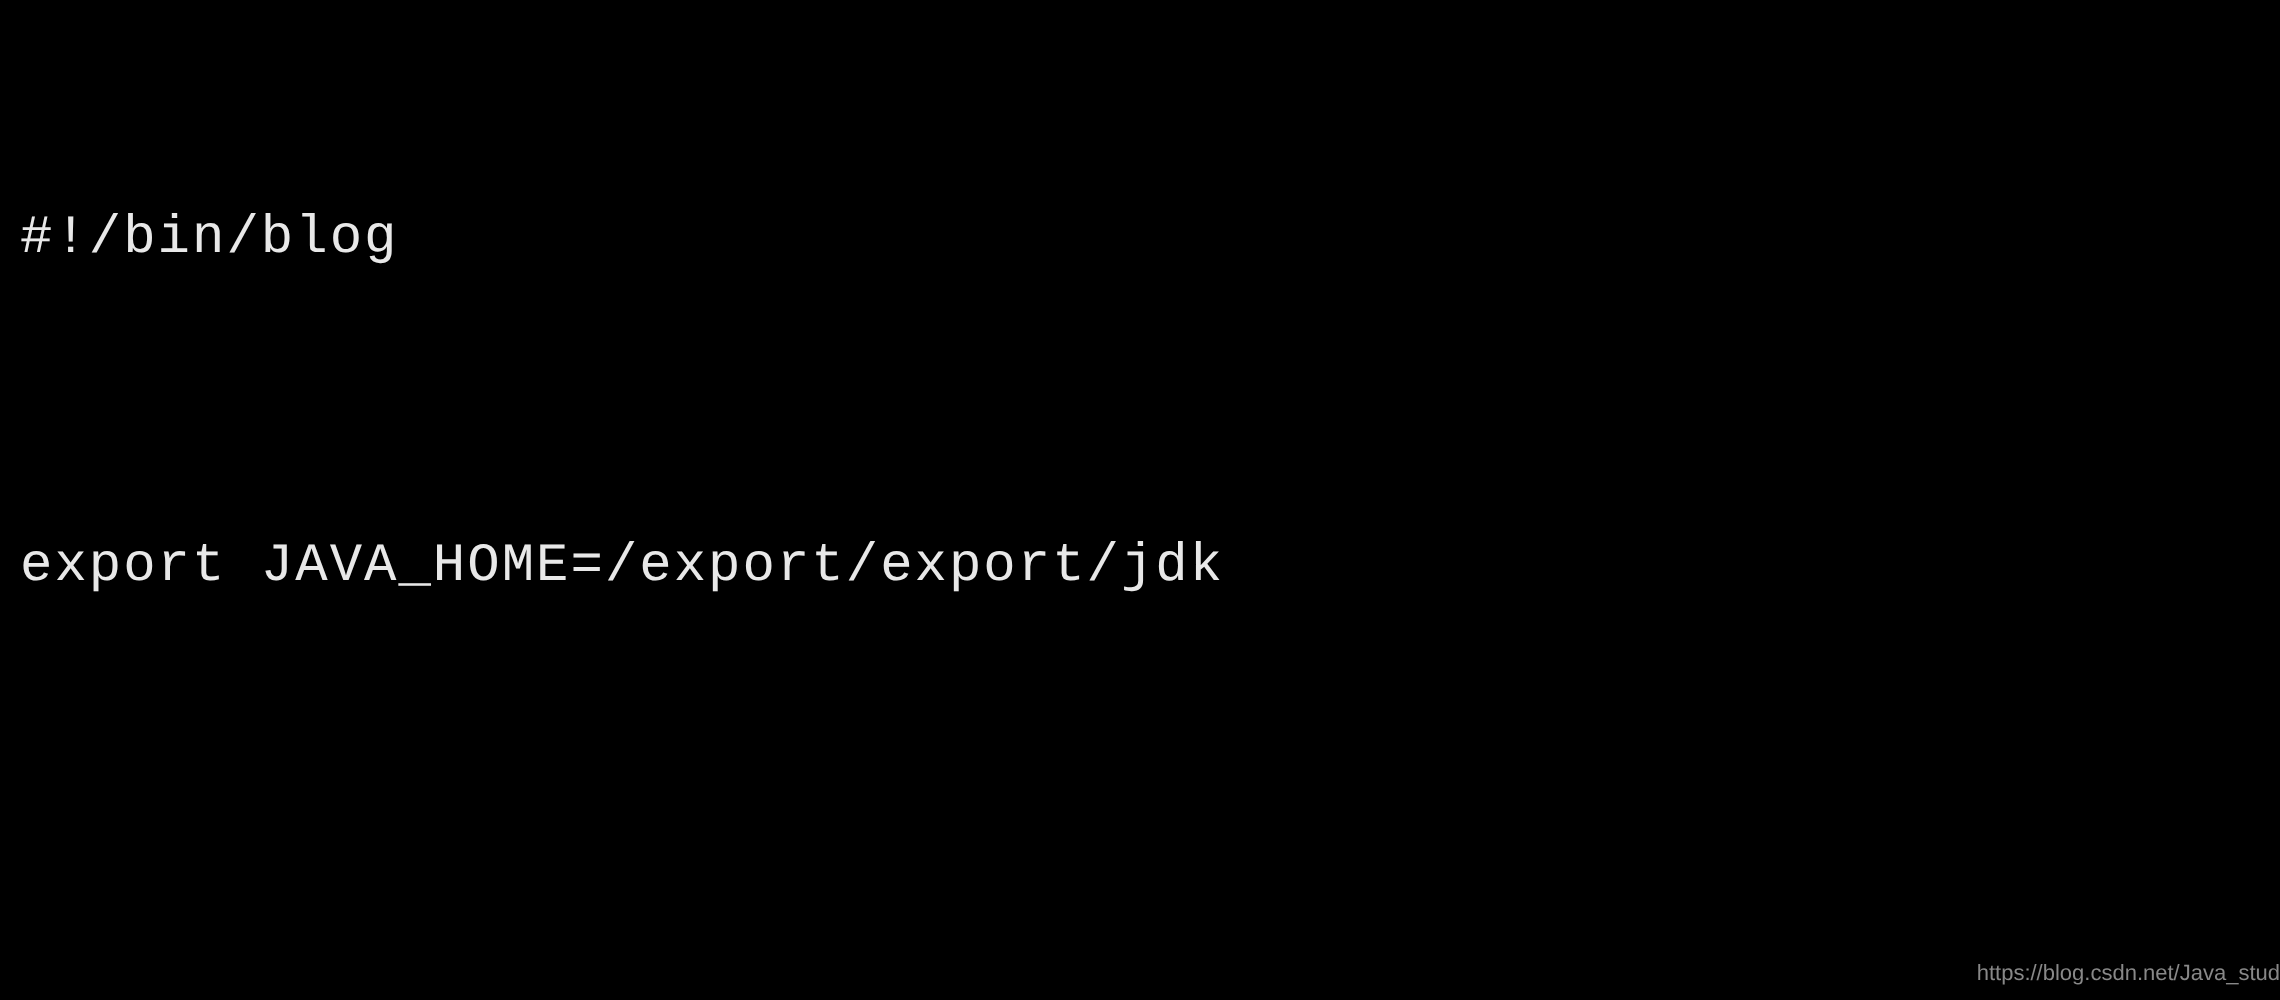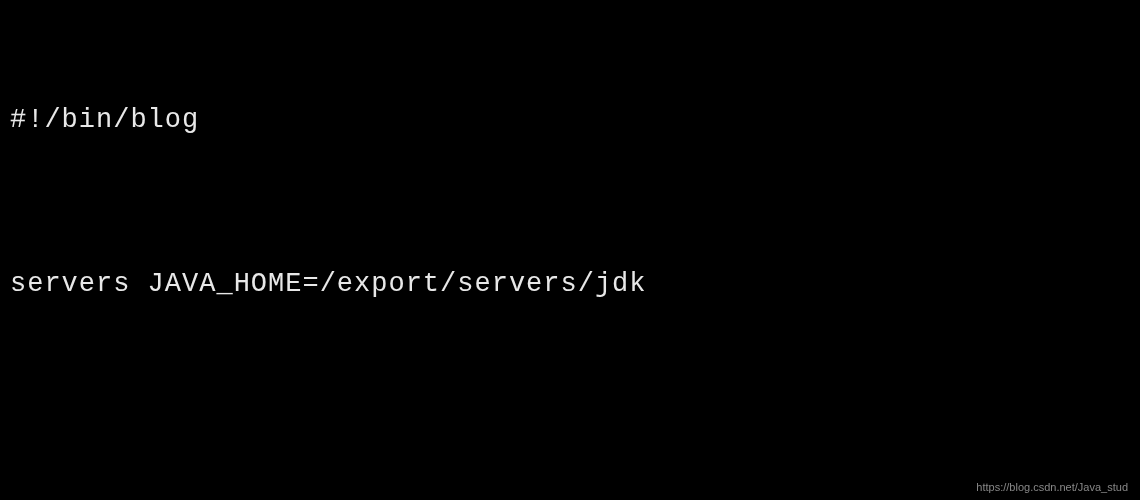--- a/index.html
+++ b/index.html
@@ -25,34 +25,34 @@
     }
     .line {
       display: block;
     }
     .empty-line {
       height: 1.52em;
     }
     .watermark {
       position: absolute;
       bottom: 4px;
-      right: 12px;
+      right: 0;
       font-size: 11px;
       color: #888888;
       font-family: Arial, sans-serif;
       letter-spacing: 0;
     }
   </style>
 </head>
 <body>
 
 <div class="terminal-content">
   <span class="line">#!/bin/blog</span>
   <span class="empty-line"></span>
-  <span class="line">servers JAVA_HOME=/export/servers/jdk</span>
+  <span class="line">export JAVA_HOME=/export/export/jdk</span>
   
   
   
   <span class="empty-line"></span>
   
   
   
 </div>
 
 <div class="watermark">https://blog.csdn.net/Java_stud</div>

